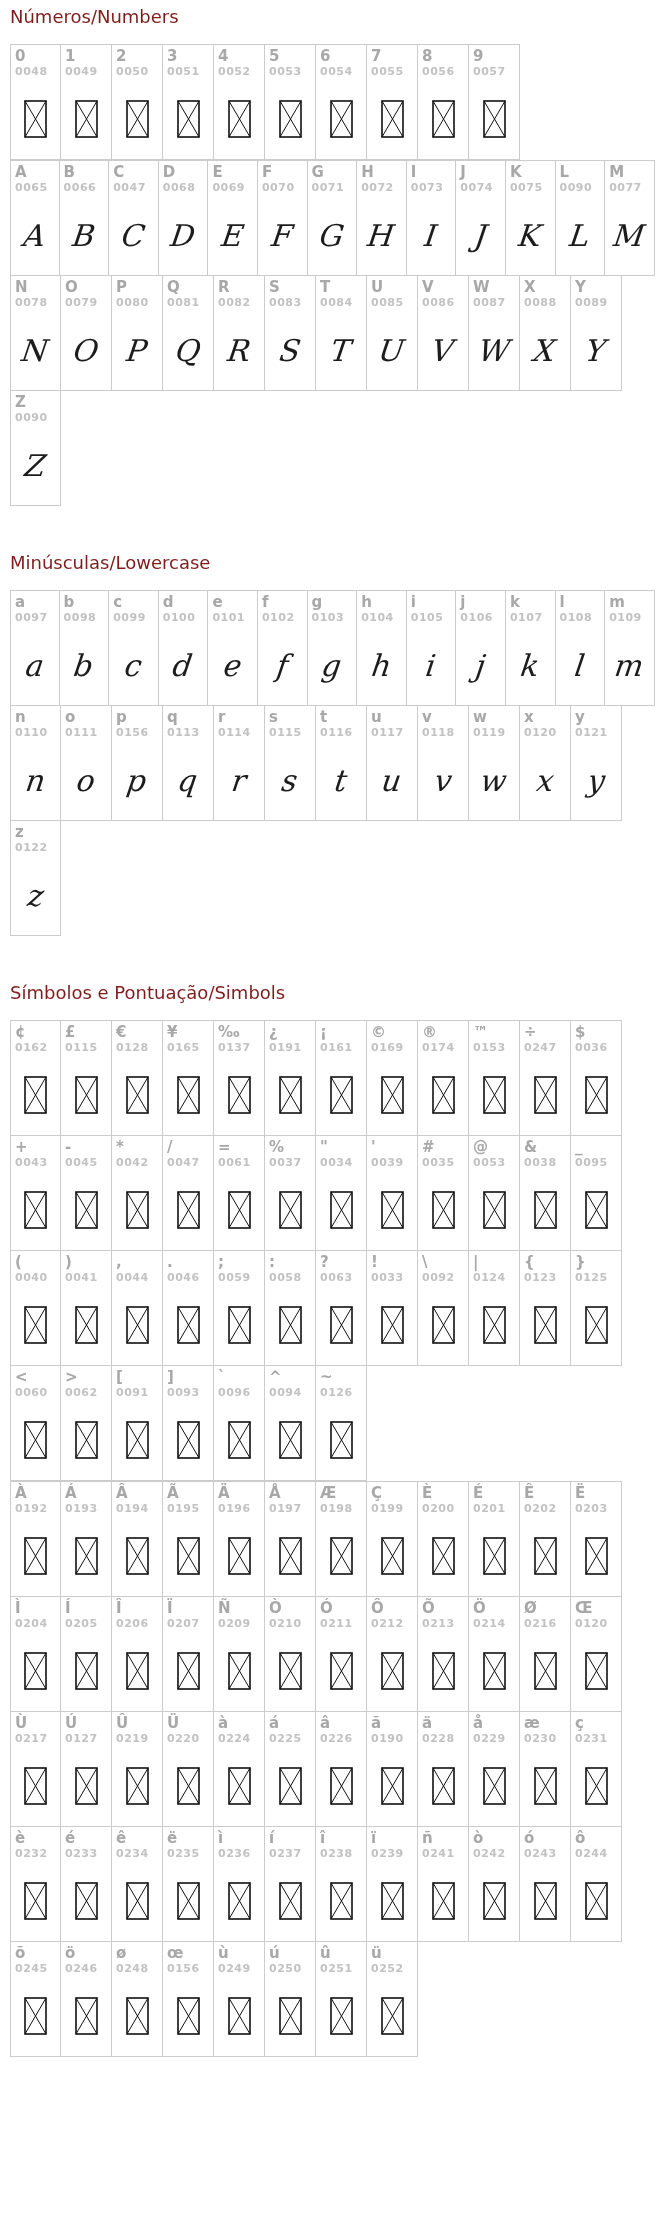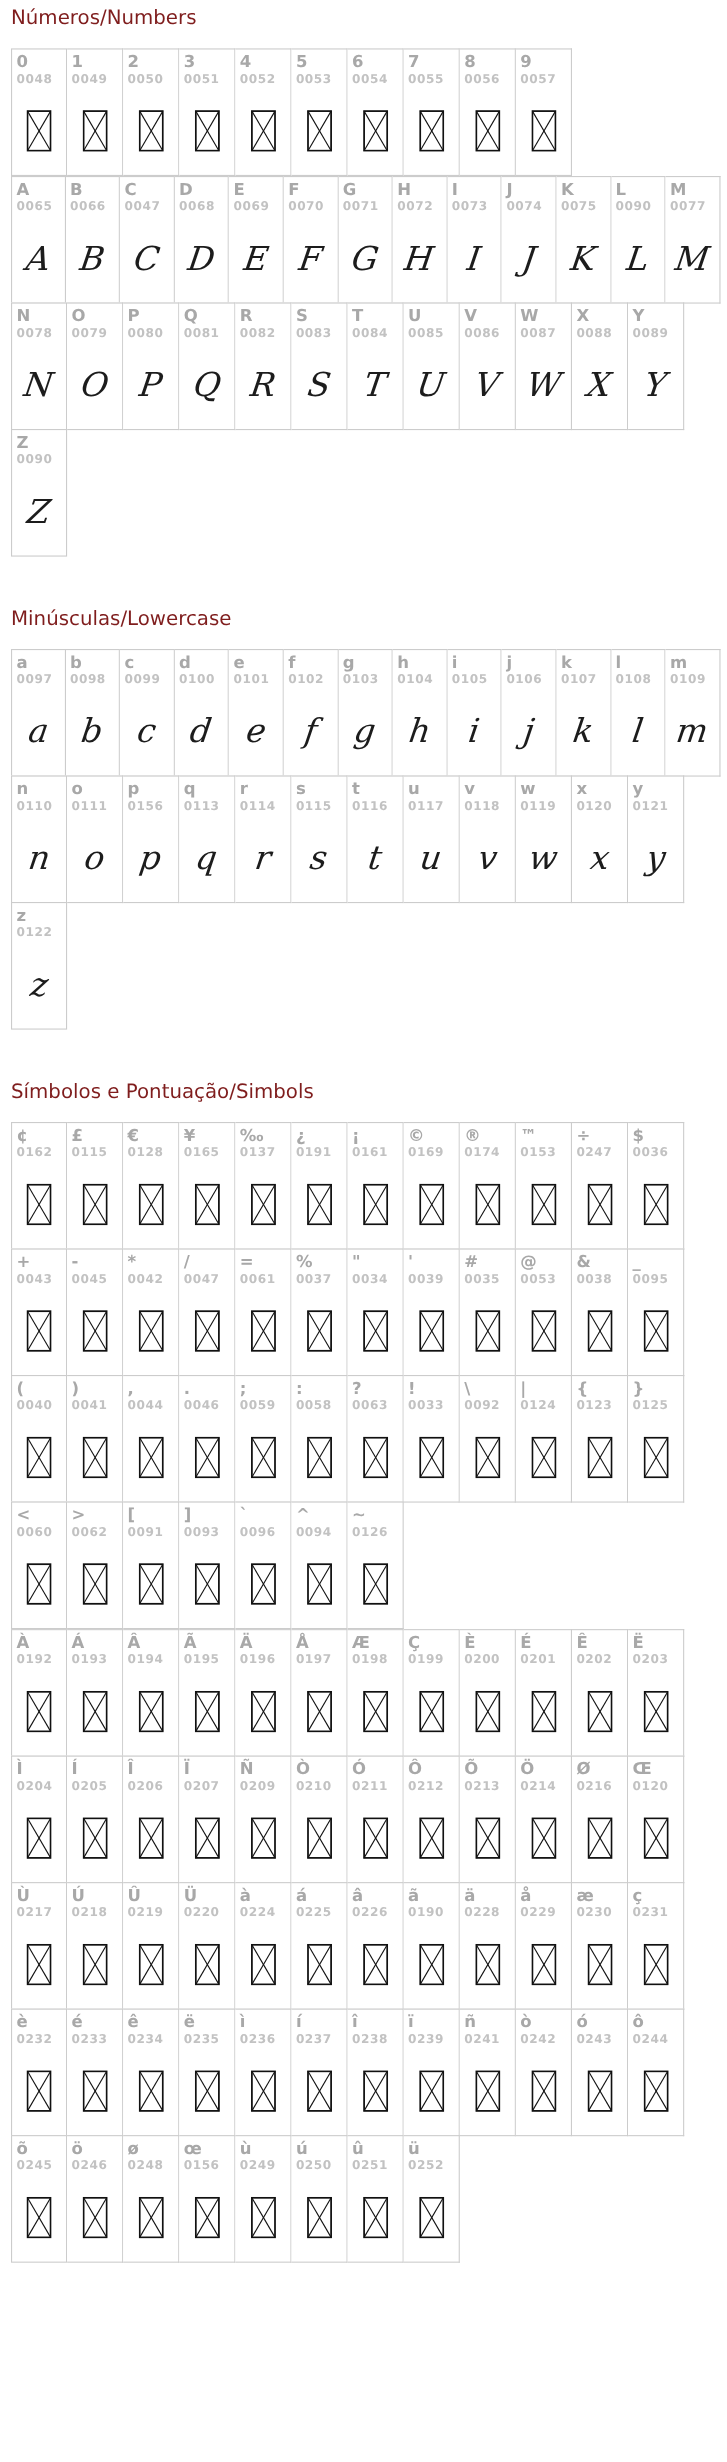--- a/index.html
+++ b/index.html
@@ -1322,21 +1322,21 @@
           <div class="cell-glyph-area">
             <svg class="notdef-box" width="23" height="38" viewBox="0 0 23 38">
               <rect x="1" y="1" width="21" height="36" fill="none" stroke="#111111" stroke-width="1.6"></rect>
               <line x1="1" y1="1" x2="22" y2="37" stroke="#111111" stroke-width="1"></line>
               <line x1="22" y1="1" x2="1" y2="37" stroke="#111111" stroke-width="1"></line>
             </svg>
           </div>
         </div>
         <div class="glyph-cell">
           <span class="cell-char">Ú</span>
-          <span class="cell-code">0218</span>
+          <span class="cell-code">0127</span>
           <div class="cell-glyph-area">
             <svg class="notdef-box" width="23" height="38" viewBox="0 0 23 38">
               <rect x="1" y="1" width="21" height="36" fill="none" stroke="#111111" stroke-width="1.6"></rect>
               <line x1="1" y1="1" x2="22" y2="37" stroke="#111111" stroke-width="1"></line>
               <line x1="22" y1="1" x2="1" y2="37" stroke="#111111" stroke-width="1"></line>
             </svg>
           </div>
         </div>
         <div class="glyph-cell">
           <span class="cell-char">Û</span>

